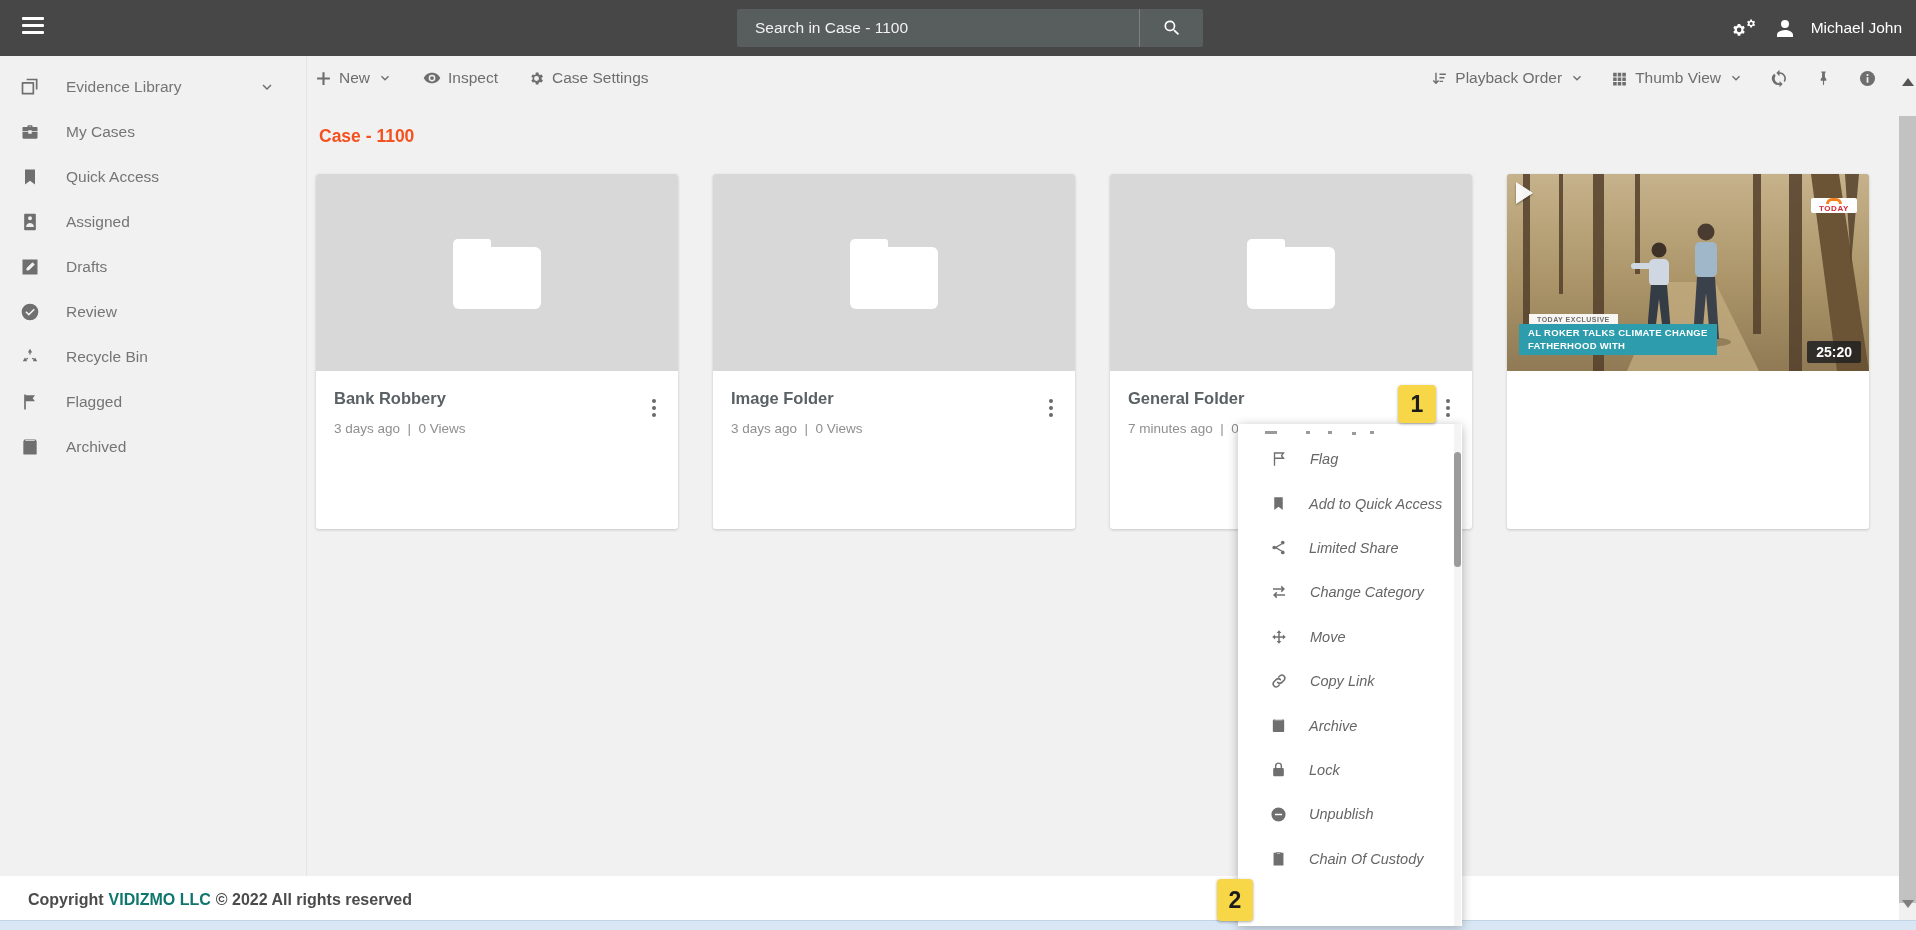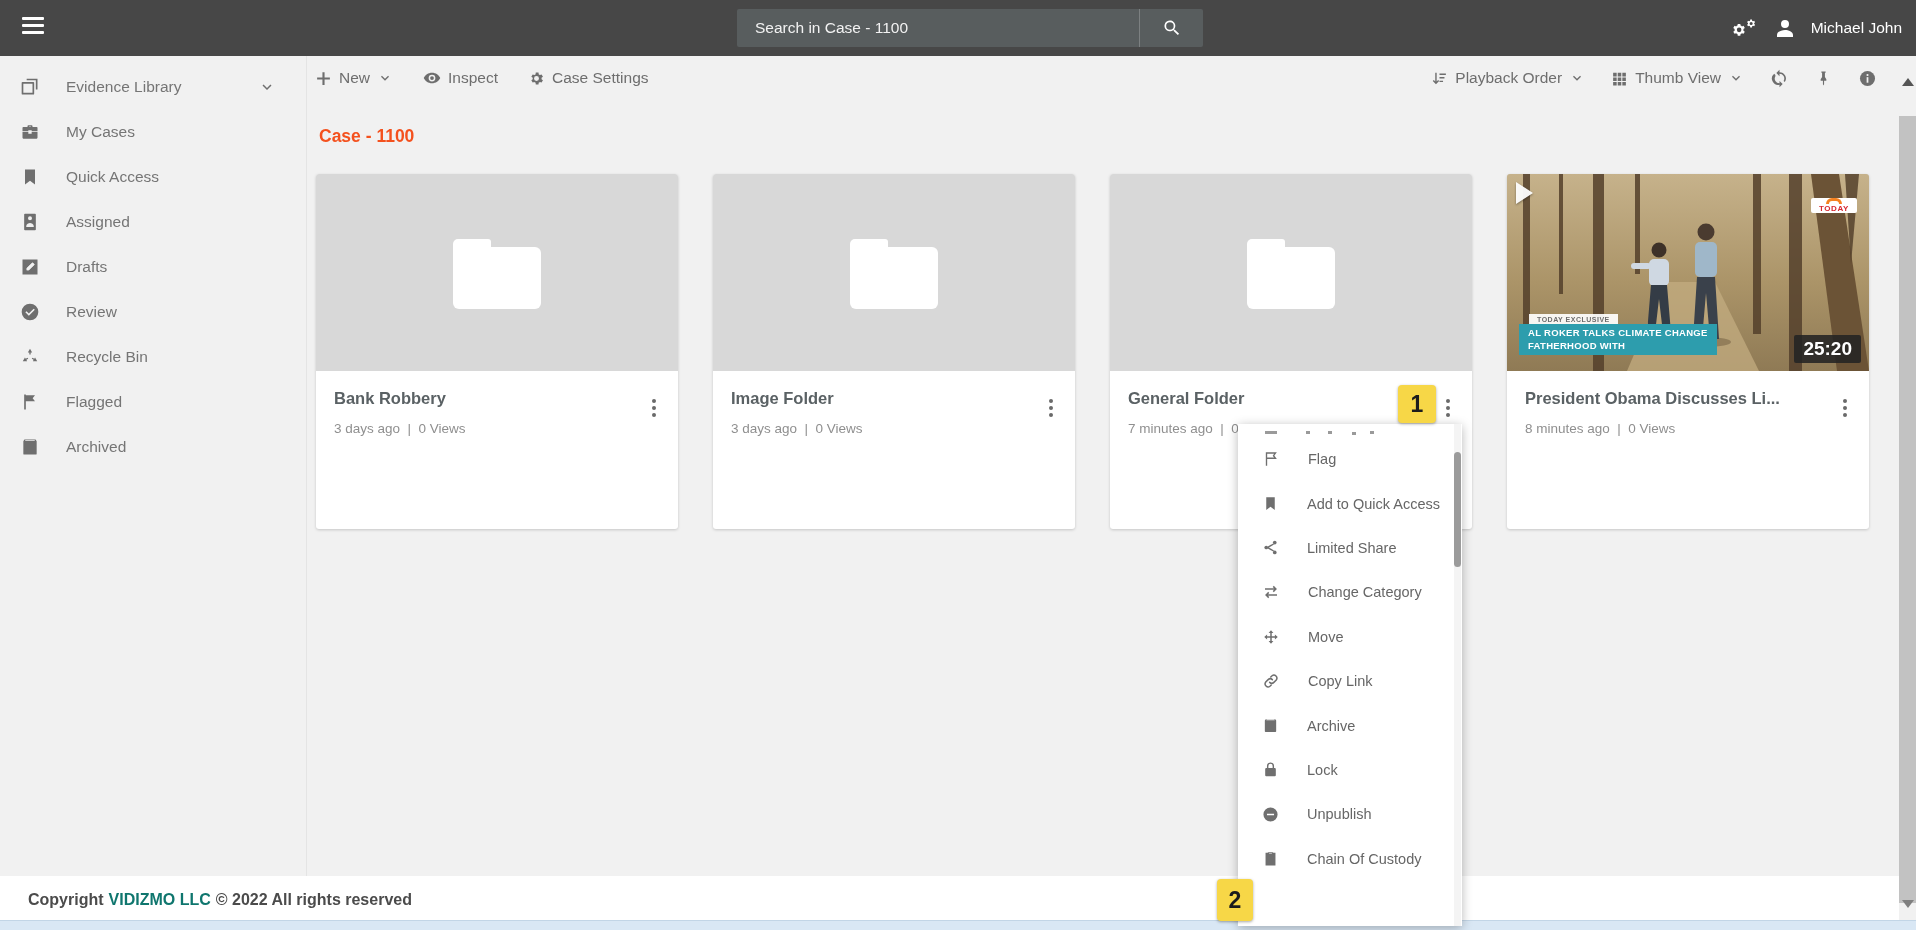--- a/index.html
+++ b/index.html
@@ -47,28 +47,28 @@
 
   
   .vthumb { position:absolute; inset:0; width:100%; height:100%; }
   .vplay { position:absolute; left:9px; top:8px; width:0; height:0; border-left:17px solid rgba(255,255,255,.95); border-top:11px solid transparent; border-bottom:11px solid transparent; filter:drop-shadow(0 1px 1px rgba(0,0,0,.4)); }
   .vlogo { position:absolute; right:12px; top:10px; width:46px; height:15px; background:#fff; border-radius:2px; display:flex; flex-direction:column; align-items:center; justify-content:center;margin-top:14px; }
   .vlogo-arc { width:16px; height:8px; border:3px solid #f58220; border-bottom:none; border-radius:9px 9px 0 0; }
   .vlogo-text { font-size:8px; font-weight:bold; color:#d7282f; letter-spacing:.6px; line-height:1; margin-top:1px; }
   .vtag1 { position:absolute; left:22px; bottom:46px; background:rgba(255,255,255,.92); color:#6c6c6c; font-size:7px; font-weight:bold; letter-spacing:.5px; padding:2px 8px; }
   .vtag2 { position:absolute; left:12px; bottom:16px; background:#2d9dad; color:#fff; font-size:9.5px; font-weight:bold; letter-spacing:.3px; padding:3px 9px; line-height:1.3; }
   .vtag2 span { display:block; }
-  .vdur { position:absolute; right:8px; bottom:8px; background:rgba(35,35,35,.88); color:#fff; font-size:19px; font-weight:bold; padding:3px 9px; border-radius:2px; }
+  .vdur { position:absolute; right:8px; bottom:8px; background:rgba(35,35,35,.88); color:#fff; font-size:14px; font-weight:bold; padding:3px 9px; border-radius:2px; }
 
   
   .ctx-menu { position:absolute; left:1238px; top:424px; width:224px; height:502px; background:#fff; box-shadow:0 2px 10px rgba(0,0,0,.28); z-index:50; overflow:hidden; }
   .ctx-partial { position:relative; height:13px; overflow:hidden; }
   .ctx-partial .pm-icon { position:absolute; left:27px; bottom:3px; width:12px; height:3px; background:#9a9a9a; }
   .ctx-partial .pm-marks { position:absolute; left:68px; bottom:3px; width:4px; height:3px; background:#9a9a9a; box-shadow:22px 0 #9a9a9a, 46px 1px #9a9a9a, 64px 0 #9a9a9a; }
-  .ctx-item { height:44.4px; display:flex; align-items:center; gap:28px; padding-left:24px; cursor:pointer; }
+  .ctx-item { height:44.4px; display:flex; align-items:center; gap:22px; padding-left:32px; cursor:pointer;font-style:italic; }
   .ctx-item svg { color:#6f6f6f; flex:none; }
   .ctx-label { font-size:14.5px; color:#666; white-space:nowrap; }
   .ctx-sb-track { position:absolute; right:1px; top:0; width:7px; height:100%; background:#f4f4f4; }
   .ctx-sb-thumb { position:absolute; right:1px; top:28px; width:7px; height:115px; background:#9b9b9b; border-radius:4px; cursor:pointer; }
 
   
   .badge { position:absolute; background:#f7d747; color:#1c1c1c; font-weight:bold; font-size:23px; display:flex; align-items:center; justify-content:center; border-radius:4px; box-shadow:0 1px 3px rgba(0,0,0,.35); z-index:60; }
   .badge-1 { left:1398px; top:385px; width:38px; height:38px; }
   .badge-2 { left:1217px; top:879px; width:36px; height:42px; }
 
@@ -334,27 +334,20 @@
             <div class="vlogo-arc"></div>
             <div class="vlogo-text">TODAY</div>
           </div>
           <div class="vtag1">TODAY EXCLUSIVE</div>
           <div class="vtag2">
             <span>AL ROKER TALKS CLIMATE CHANGE</span>
             <span>FATHERHOOD WITH</span>
           </div>
           <div class="vdur">25:20</div>
         </div>
-        <div class="card-info">
-          <div class="card-title">President Obama Discusses Li...</div>
-          <div class="card-meta">8 minutes ago  |  0 Views</div>
-          <button class="kebab">
-              <i></i>
-            </button>
-        </div>
       </div>
 
     </div>
   </div>
 
   <footer class="footer">
     <span>Copyright</span>
     <span class="brand">VIDIZMO LLC</span>
     <span class="suffix">© 2022 All rights reserved</span>
   </footer>

